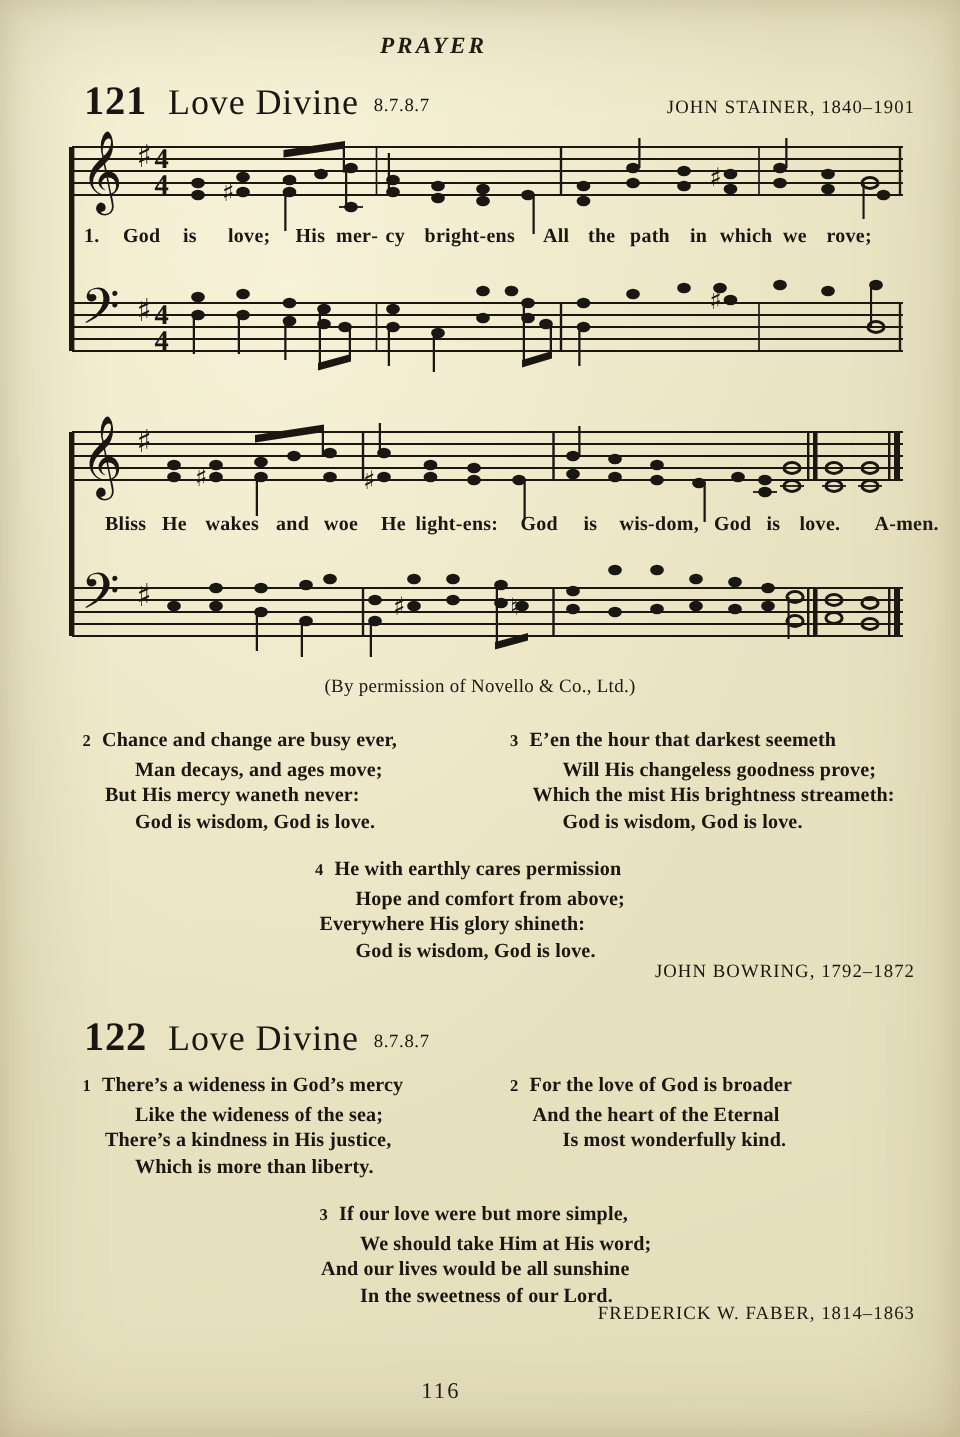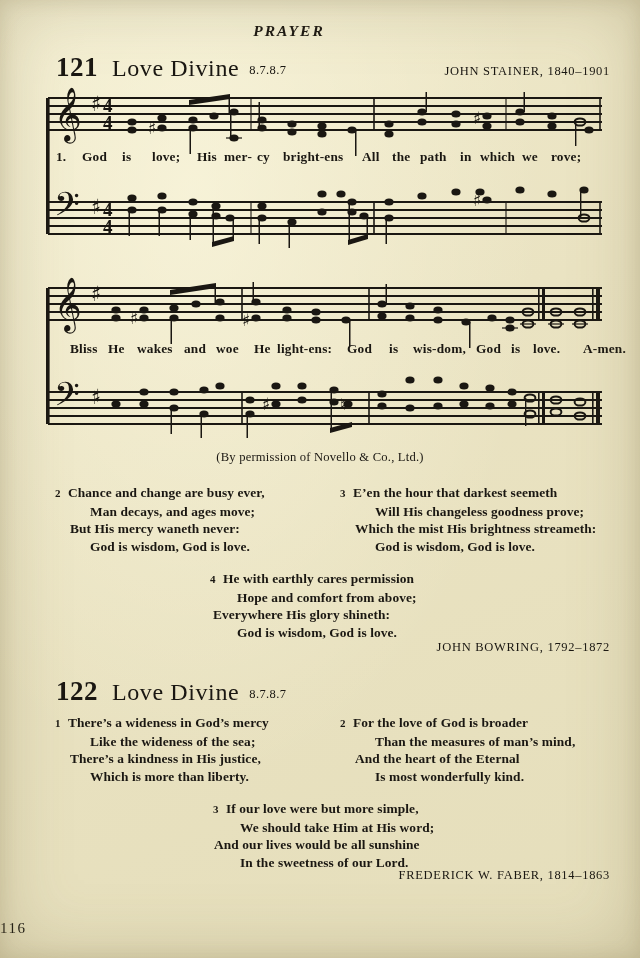--- a/index.html
+++ b/index.html
@@ -136,20 +136,21 @@
   }
   .vline { display: block; }
   .ind { padding-left: 20px; }
   .ind2 { padding-left: 12px; }
 
   
   .folio {
     position: absolute;
     left: 0;
     width: 588px;
+    text-align: center;
     font-size: 15px;
     letter-spacing: 1.5px;
   }
 </style>
 </head>
 <body>
 
 <div id="page">
 
   <div class="running-head">PRAYER</div>
@@ -484,21 +485,20 @@
 
   <div class="verse" style="top:714px; left:70px;">
     <span class="vline"><span class="vnum">1</span><span>There’s a wideness in God’s mercy</span></span>
     <span class="vline ind">Like the wideness of the sea;</span>
     <span class="vline">There’s a kindness in His justice,</span>
     <span class="vline ind">Which is more than liberty.</span>
   </div>
 
   <div class="verse" style="top:714px; left:355px;">
     <span class="vline"><span class="vnum">2</span><span>For the love of God is broader</span></span>
-    <span class="vline ind">Than the measures of man’s mind,</span>
     <span class="vline">And the heart of the Eternal</span>
     <span class="vline ind">Is most wonderfully kind.</span>
   </div>
 
   <div class="verse" style="top:800px; left:228px;">
     <span class="vline"><span class="vnum">3</span><span>If our love were but more simple,</span></span>
     <span class="vline ind2">We should take Him at His word;</span>
     <span class="vline" style="margin-left:-14px;">And our lives would be all sunshine</span>
     <span class="vline ind2">In the sweetness of our Lord.</span>
   </div>

